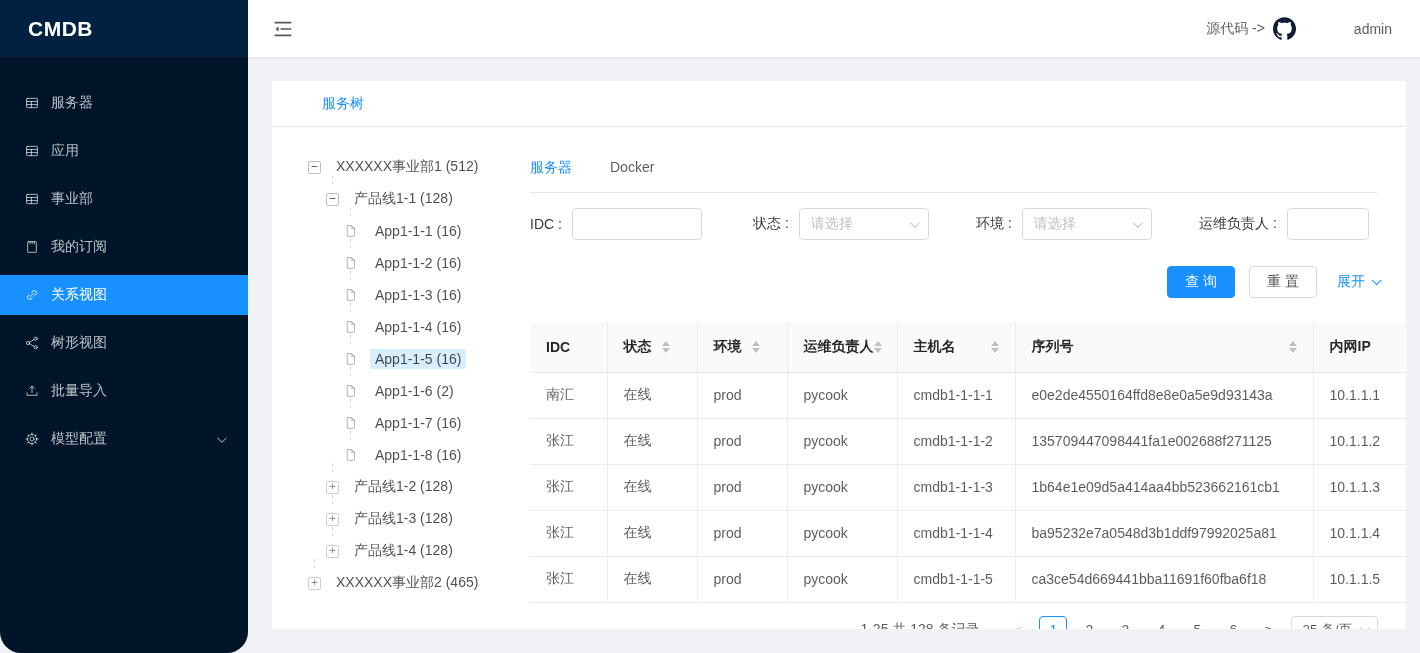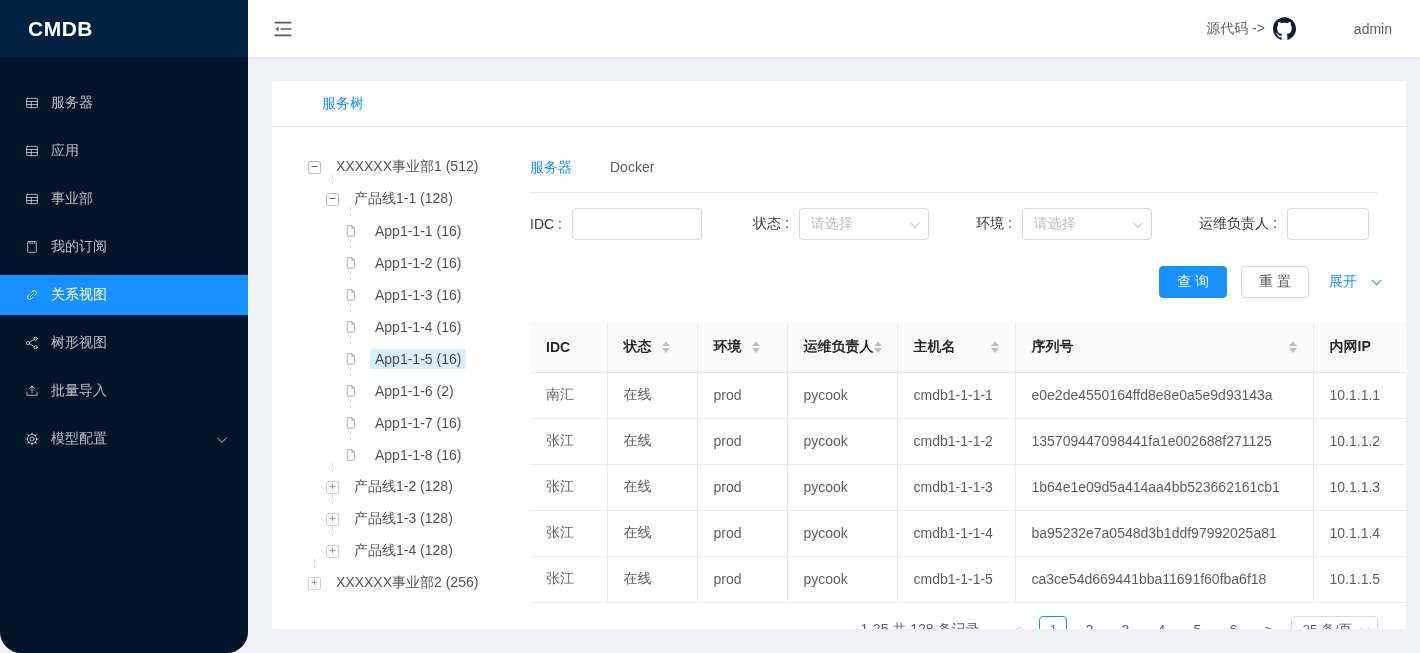--- a/index.html
+++ b/index.html
@@ -74,21 +74,21 @@
   .f-select { width:130px; height:32px; border:1px solid #d9d9d9; border-radius:4px; padding:0 11px;
     display:flex; align-items:center; color:#bfbfbf; cursor:pointer; background:#fff; }
   .f-select .chev { margin-left:auto; }
   .chev { width:7px; height:7px; border-right:1.3px solid #bfbfbf; border-bottom:1.3px solid #bfbfbf;
     transform:rotate(45deg) translateY(-2px); display:inline-block; }
 
   .btn-row { display:flex; justify-content:flex-end; align-items:center; gap:14px; margin:26px 0 24px; }
   .btn { height:32px; padding:0 17px; border-radius:4px; border:1px solid #d9d9d9; background:#fff;
     font:inherit; cursor:pointer; color:rgba(0,0,0,.70); }
   .btn.primary { background:#1890ff; border-color:#1890ff; color:#fff; }
-  .link-expand { color:#1890ff; cursor:pointer; display:flex; align-items:center; gap:14px; margin-left:6px; }
+  .link-expand { color:#1890ff; cursor:pointer; display:flex; align-items:center; gap:6px; margin-left:6px; }
   .link-expand .chev { border-color:#1890ff; transform:rotate(45deg) translateY(-3px); }
 
   
   .table-wrap { margin-right:-28px; overflow:hidden; }
   table { border-collapse:collapse; table-layout:fixed; width:943px; }
   col.c0{width:77px} col.c1{width:90px} col.c2{width:90px} col.c3{width:110px}
   col.c4{width:118px} col.c5{width:298px} col.c6{width:160px}
   th { background:#fafafa; height:50px; text-align:left; padding:0 16px; font-weight:600;
     color:rgba(0,0,0,.85); border-bottom:1px solid #e8e8e8; white-space:nowrap; overflow:hidden; }
   th .th-inner { display:flex; align-items:center; }
@@ -340,21 +340,21 @@
         <div class="tree-row cnx" style="--lv:1">
           <span class="switcher plus">+</span>
           <span class="tree-label">产品线1-3 (128)</span>
         </div>
         <div class="tree-row cnx" style="--lv:1">
           <span class="switcher plus">+</span>
           <span class="tree-label">产品线1-4 (128)</span>
         </div>
         <div class="tree-row cnx" style="--lv:0">
           <span class="switcher plus">+</span>
-          <span class="tree-label">XXXXXX事业部2 (256)</span>
+          <span class="tree-label">XXXXXX事业部2 (465)</span>
         </div>
       </div>
 
       <div class="panel">
         <div class="tabs">
           <span class="tab active">服务器</span>
           <span class="tab">Docker</span>
         </div>
 
         <div class="filters">

